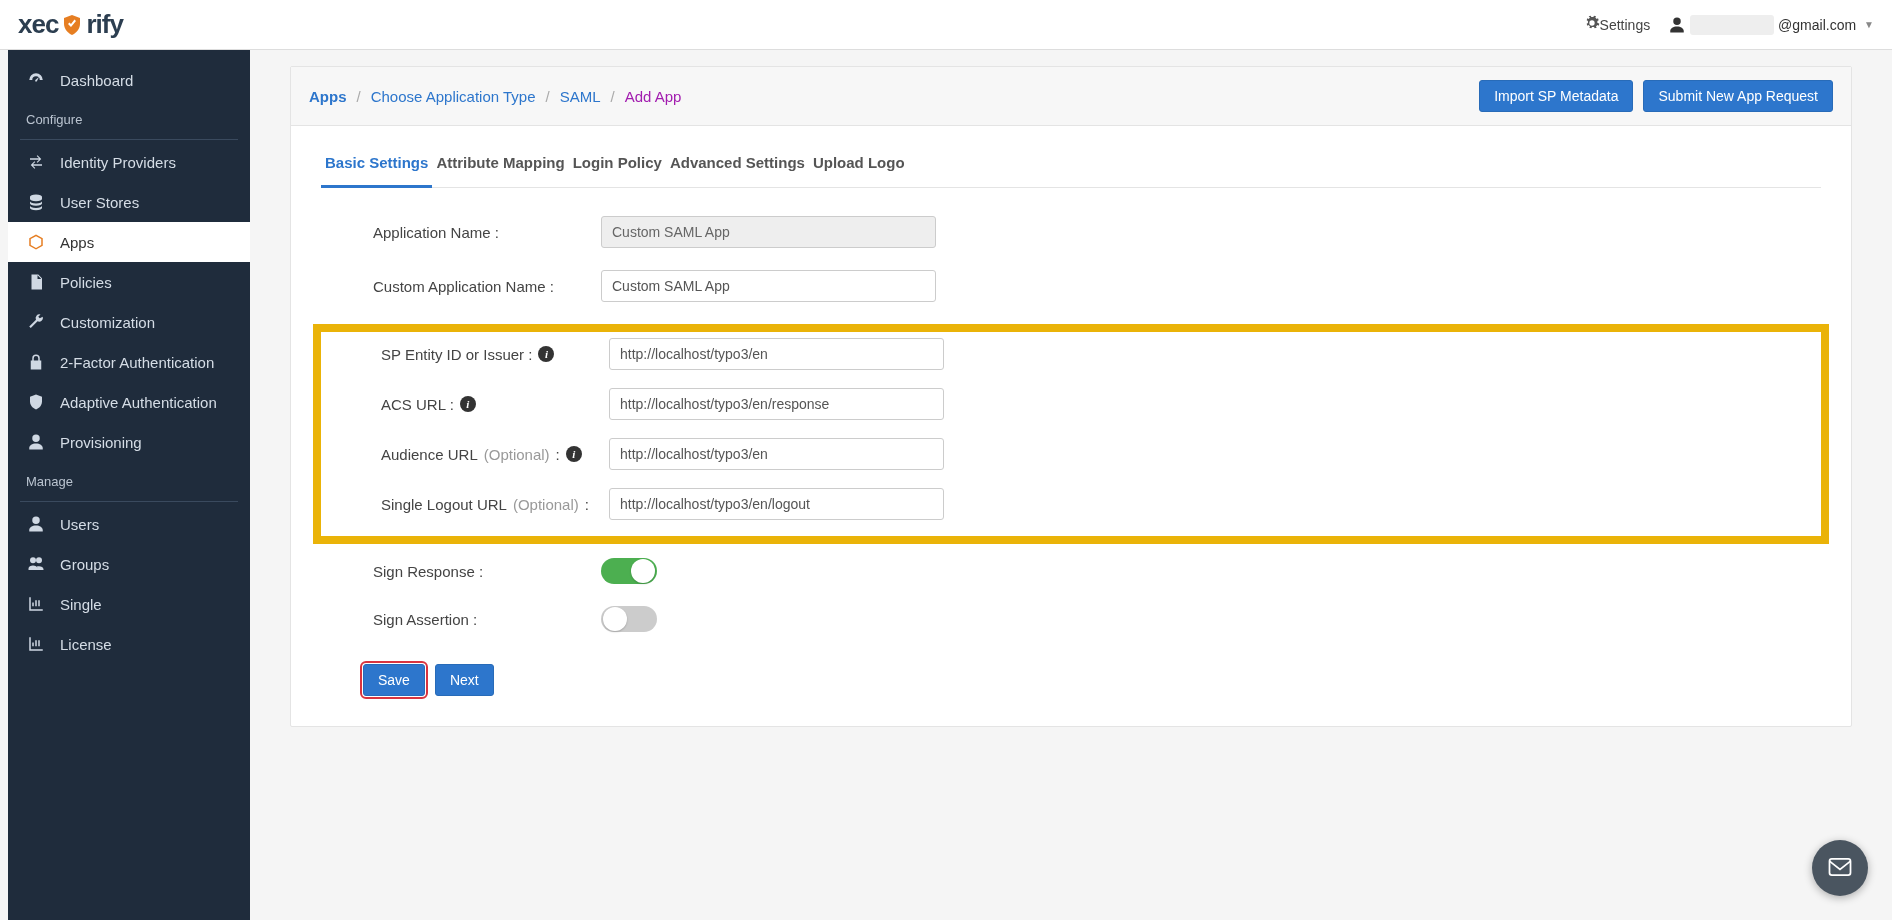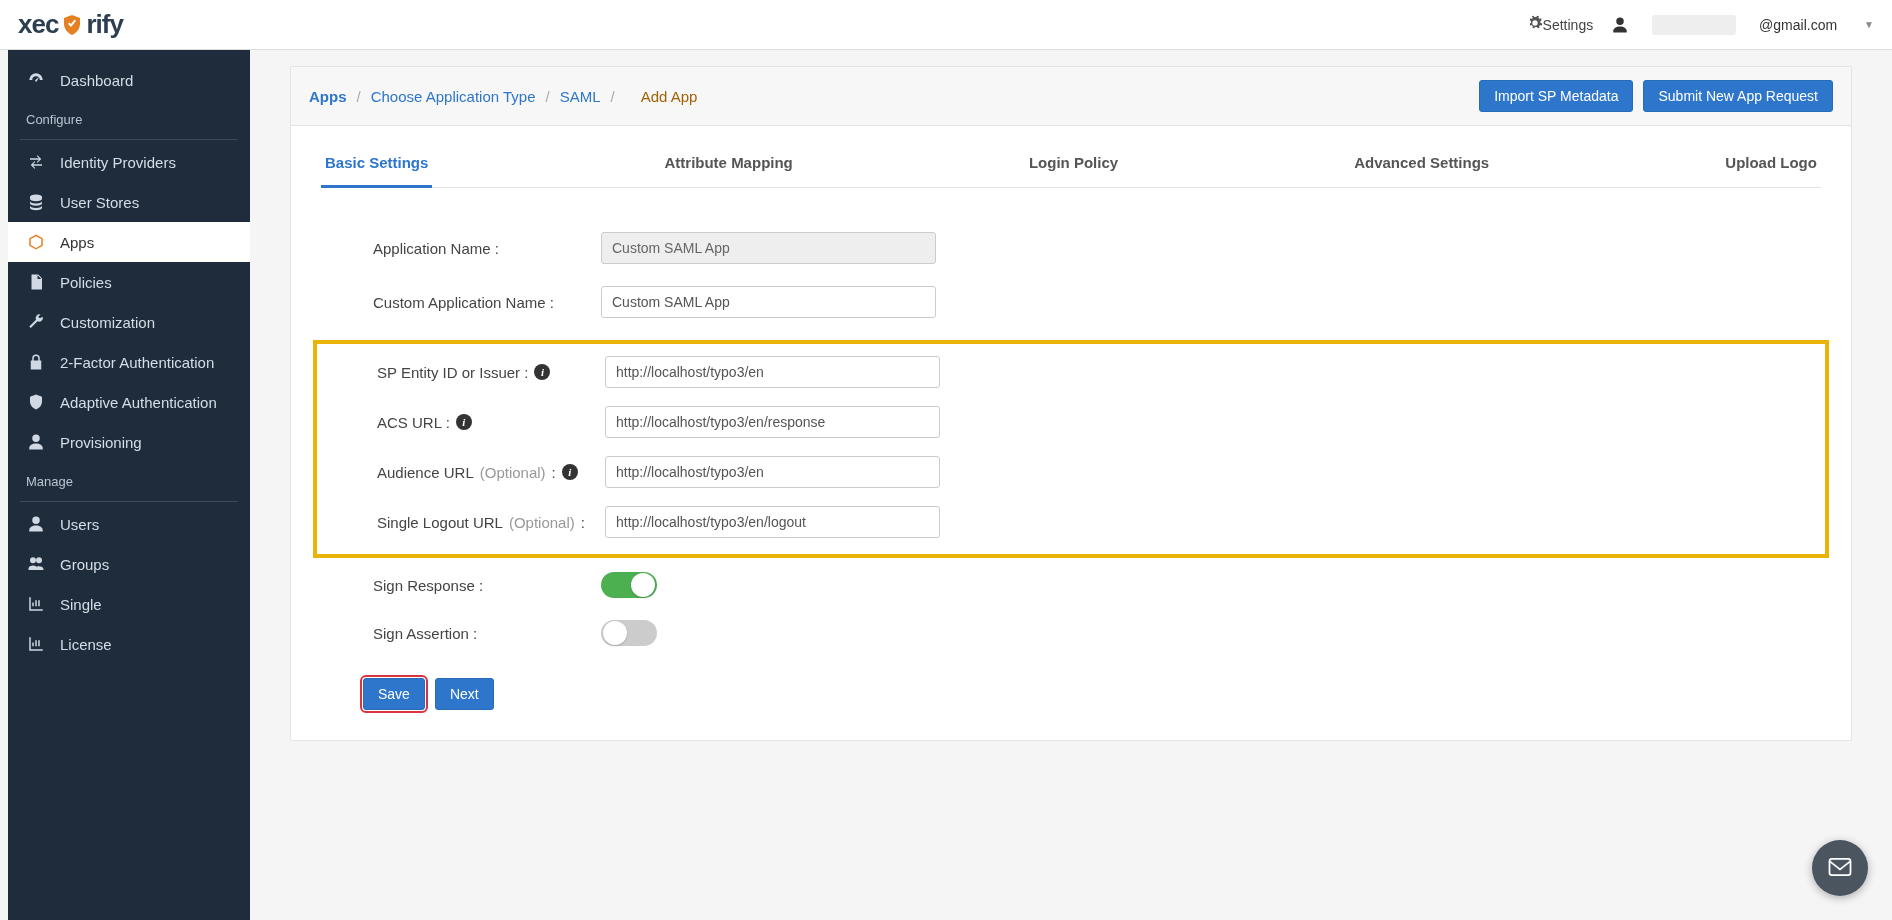--- a/index.html
+++ b/index.html
@@ -3,56 +3,56 @@
 <meta charset="utf-8">
 <style>
 * { box-sizing: border-box; margin: 0; padding: 0; }
 body { font-family: -apple-system, BlinkMacSystemFont, "Segoe UI", Helvetica, Arial, sans-serif; background: #f5f5f5; color: #333; font-size: 14px; }
 .layout { min-height: 100vh; }
 .topbar { height: 50px; background: #fff; border-bottom: 1px solid #ddd; display: flex; align-items: center; padding: 0 18px; justify-content: space-between; }
 .logo { font-size: 26px; font-weight: 700; color: #2c3e50; letter-spacing: -1px; display: flex; align-items: center; }
 .logo-shield { display: inline-flex; margin: 0 2px; }
 .top-right { display: flex; align-items: center; gap: 18px; }
 .top-link { display: flex; align-items: center; gap: 0; color: #444; cursor: pointer; font-size: 14px; }
-.user-block { display: flex; align-items: center; gap: 23px; }
+.user-block { display: flex; align-items: center; gap: 4px; }
 .user-avatar { width: 18px; height: 18px; }
 .user-blur { background: #eee; border-radius: 3px; padding: 2px 40px; color: #666; filter: blur(0.3px); }
 .caret { font-size: 10px; color: #888; margin-left: 4px; }
 .below { display: flex; min-height: calc(100vh - 50px); }
 .sidebar { width: 242px; background: #1f2c3c; color: #cfd8e3; flex-shrink: 0; padding-top: 10px; margin-left: 8px; }
 .side-item { display: flex; align-items: center; gap: 14px; padding: 11px 18px; cursor: pointer; color: #d5dde6; font-size: 15px; }
 .side-item.active { background: #fff; color: #333; }
 .side-item.active .side-icon { filter: none; }
 .side-icon { width: 20px; display: flex; justify-content: center; }
 .side-section { padding: 12px 18px 10px; color: #bac4d0; font-size: 13px; }
 .side-hr { border: 0; border-top: 1px solid #3a4a5e; margin: 2px 12px; }
 .main { flex: 1; padding: 16px 40px 30px; overflow: auto; }
 .panel { background: #fff; border: 1px solid #e4e4e4; border-radius: 2px; }
 .panel-header { background: #f7f7f7; border-bottom: 1px solid #e4e4e4; padding: 13px 18px; display: flex; align-items: center; justify-content: space-between; }
 .breadcrumb { display: flex; align-items: center; gap: 10px; font-size: 15px; }
 .breadcrumb a { color: #2d76cc; text-decoration: none; cursor: pointer; }
 .breadcrumb .active-crumb { color: #2d76cc; font-weight: 600; }
 .breadcrumb .sep { color: #aaa; }
-.breadcrumb .current { color: #a16207; margin-left: 16px; }
+.breadcrumb .current { color: #a21caf; }
 .header-actions { display: flex; gap: 10px; }
 .btn { border: 1px solid transparent; padding: 7px 14px; border-radius: 3px; font-size: 14px; cursor: pointer; }
 .btn-primary { background: #2d76cc; color: #fff; border-color: #286bb8; }
 .panel-body { padding: 18px 30px 30px; }
-.tabs { display: flex; border-bottom: 1px solid #e4e4e4; margin-bottom: 44px; justify-content: space-between; }
+.tabs { display: flex; border-bottom: 1px solid #e4e4e4; margin-bottom: 28px; }
 .tab { padding: 10px 4px 14px; font-size: 15px; color: #555; font-weight: 600; cursor: pointer; border-bottom: 3px solid transparent; margin-bottom: -1px; }
 .tab.active { color: #2d76cc; border-bottom-color: #2d76cc; }
 .form-row { display: flex; align-items: center; margin-bottom: 22px; }
 .form-label { width: 280px; padding-left: 52px; font-size: 15px; color: #444; display: flex; align-items: center; gap: 6px; }
 .optional { color: #999; font-weight: 400; }
 .info-icon { display: inline-flex; width: 16px; height: 16px; background: #333; color: #fff; border-radius: 50%; align-items: center; justify-content: center; font-size: 11px; font-weight: 700; font-style: italic; cursor: help; font-family: serif; }
 .form-control { width: 335px; padding: 7px 10px; border: 1px solid #ccc; border-radius: 3px; font-size: 14px; color: #555; }
 .form-control:disabled { background: #eee; color: #666; }
-.red-box { border: 4px solid #eab308; padding: 12px 0; margin-left: -8px; margin-right: -8px; margin-bottom: 14px; }
+.red-box { border: 8px solid #eab308; padding: 6px 0; margin-left: -8px; margin-right: -8px; margin-bottom: 14px; }
 .red-box .form-row { padding-left: 8px; padding-right: 8px; margin-bottom: 18px; }
-.red-box .form-row:last-child { margin-bottom: 4px; }
+.red-box .form-row:last-child { margin-bottom: 10px; }
 .toggle { position: relative; width: 56px; height: 26px; background: #ccc; border-radius: 26px; cursor: pointer; }
 .toggle.on { background: #4caf50; }
 .toggle-knob { position: absolute; top: 1px; width: 24px; height: 24px; background: #fff; border-radius: 50%; left: 2px; transition: left .2s; box-shadow: 0 1px 2px rgba(0,0,0,.2); }
 .toggle.on .toggle-knob { left: 30px; }
 .footer-actions { display: flex; gap: 10px; margin-top: 32px; margin-left: 42px; }
 .btn-save-highlight { outline: 2px solid #d9343f; outline-offset: 1px; }
 .chat-fab { position: fixed; right: 24px; bottom: 24px; width: 56px; height: 56px; border-radius: 50%; background: #4a5560; display: flex; align-items: center; justify-content: center; cursor: pointer; box-shadow: 0 2px 8px rgba(0,0,0,.3); }
 </style>
 </head>
 <body>

